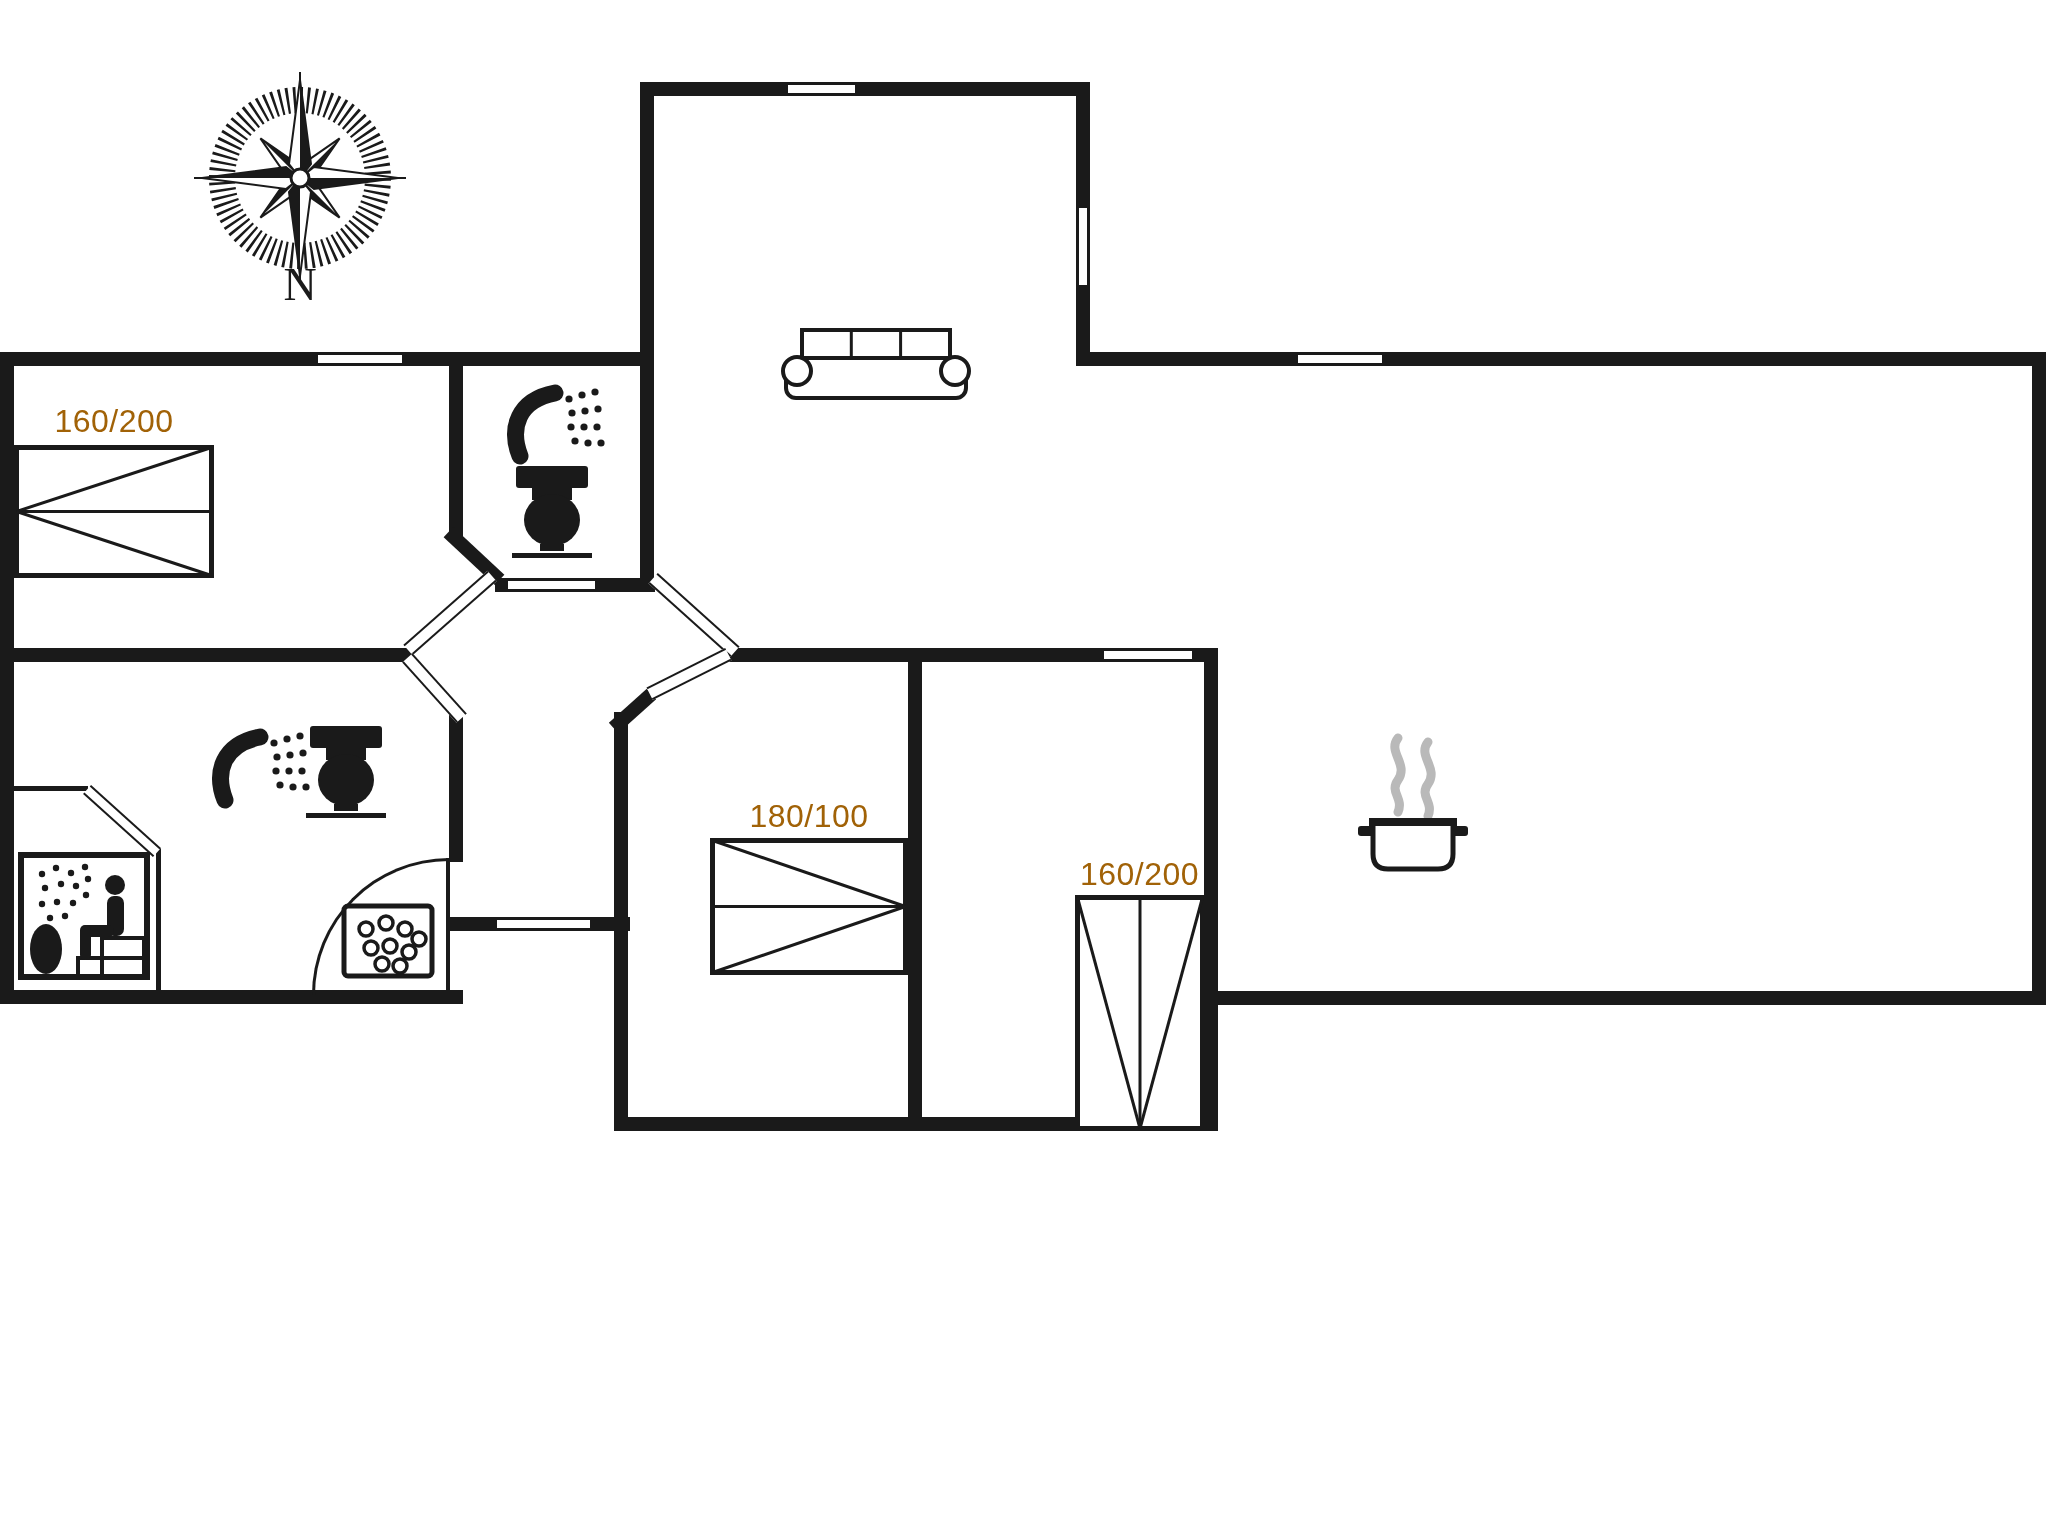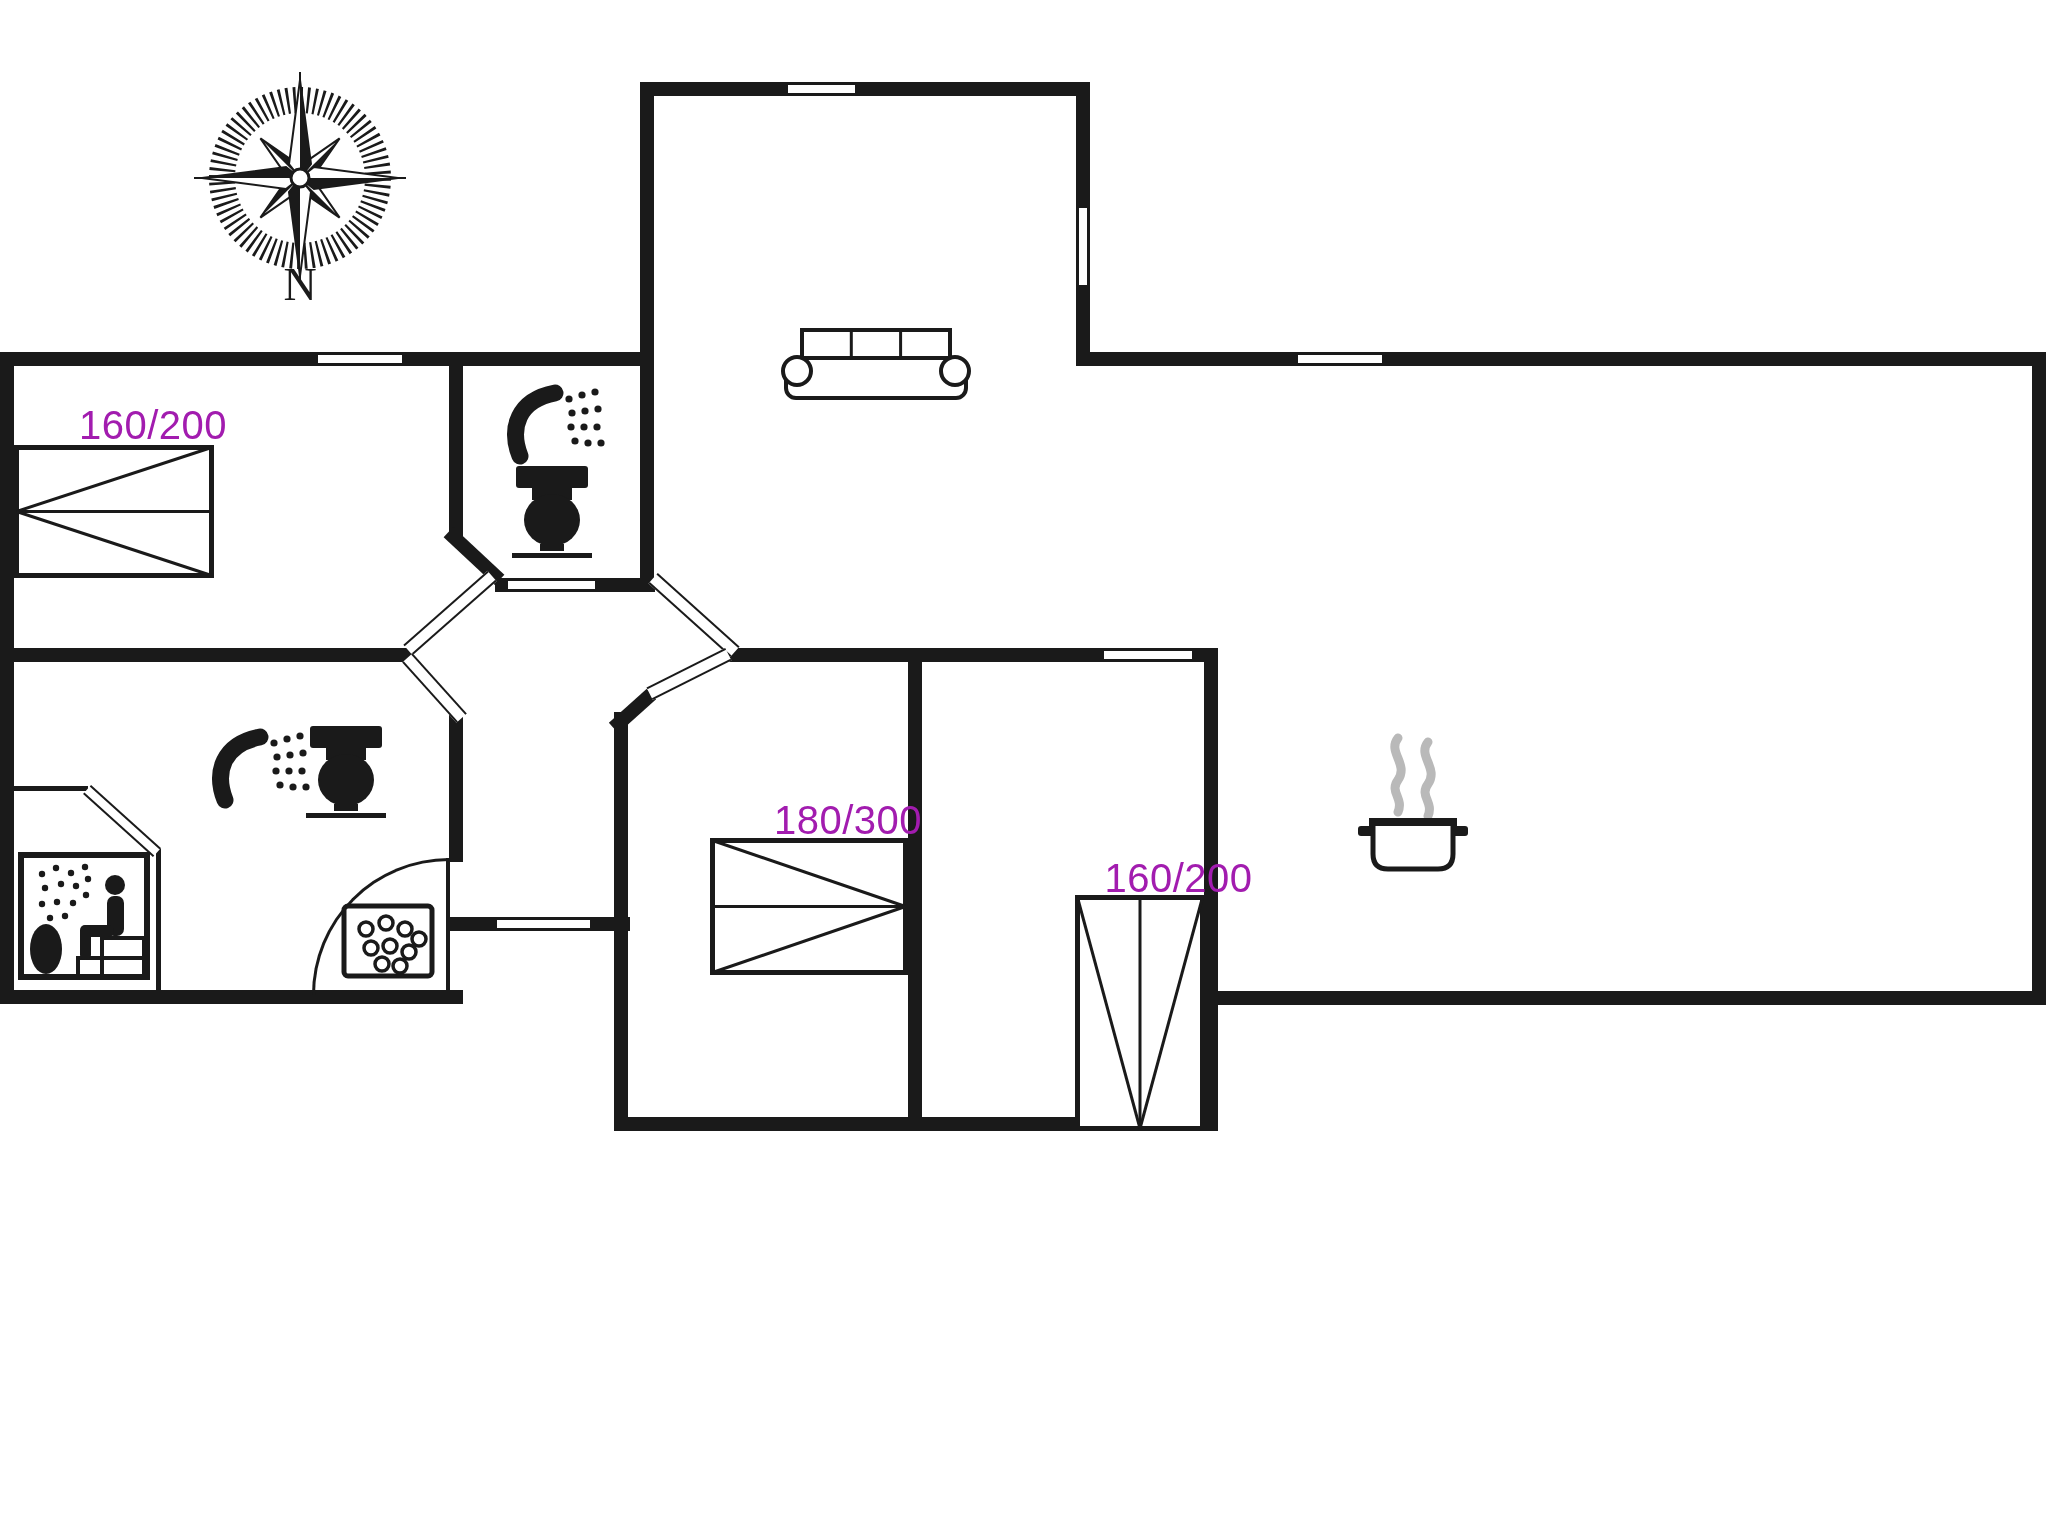--- a/index.html
+++ b/index.html
@@ -11,21 +11,21 @@
   .winH{position:absolute;height:14px;background:#fff;border-top:3px solid #1a1a1a;
         border-bottom:3px solid #1a1a1a;box-sizing:border-box;}
   .winV{position:absolute;width:14px;background:#fff;border-left:3px solid #1a1a1a;
         border-right:3px solid #1a1a1a;box-sizing:border-box;}
   .doorD{position:absolute;height:14px;background:#fff;border-top:2.5px solid #1a1a1a;
         border-bottom:2.5px solid #1a1a1a;box-sizing:border-box;transform-origin:center center;}
   .stub{position:absolute;height:14px;background:#1a1a1a;transform-origin:center center;}
   .arc{position:absolute;left:312px;top:858px;width:137px;height:137px;box-sizing:border-box;
        border-top:3px solid #1a1a1a;border-left:3px solid #1a1a1a;border-top-left-radius:137px 137px;}
   .leaf{position:absolute;left:446px;top:858px;width:4px;height:140px;background:#1a1a1a;}
-  .dim{position:absolute;font-size:40px;letter-spacing:0.5px;text-align:center;color:#a21caf;padding-left:39px;}
+  .dim{position:absolute;font-size:32px;letter-spacing:0.5px;text-align:center;color:#a16207;}
   .north{position:absolute;left:250px;top:258px;width:100px;text-align:center;
          font-family:"Liberation Serif",serif;font-size:46px;color:#1a1a1a;}
   svg{position:absolute;}
 </style>
 </head>
 <body>
 
 <div class="plan">
 
   <div class="wall" style="left:0;top:352px;width:654px;height:14px"></div>
@@ -99,21 +99,21 @@
   <div class="north">N</div>
 
   <div class="dim" style="left:14px;top:403px;width:200px">160/200</div>
   <svg style="left:14px;top:445px" width="200" height="133" viewBox="0 0 200 133">
     <rect x="2.5" y="2.5" width="195" height="128" fill="#fff" stroke="#1a1a1a" stroke-width="5"></rect>
     <line x1="2.5" y1="66.5" x2="197.5" y2="66.5" stroke="#1a1a1a" stroke-width="3"></line>
     <line x1="197.5" y1="2.5" x2="2.5" y2="66.5" stroke="#1a1a1a" stroke-width="3"></line>
     <line x1="197.5" y1="130.5" x2="2.5" y2="66.5" stroke="#1a1a1a" stroke-width="3"></line>
   </svg>
 
-  <div class="dim" style="left:710px;top:798px;width:198px">180/300</div>
+  <div class="dim" style="left:710px;top:798px;width:198px">180/100</div>
   <svg style="left:710px;top:838px" width="198" height="137" viewBox="0 0 198 137">
     <rect x="2.5" y="2.5" width="193" height="132" fill="#fff" stroke="#1a1a1a" stroke-width="5"></rect>
     <line x1="2.5" y1="68.5" x2="195.5" y2="68.5" stroke="#1a1a1a" stroke-width="3"></line>
     <line x1="2.5" y1="2.5" x2="195.5" y2="68.5" stroke="#1a1a1a" stroke-width="3"></line>
     <line x1="2.5" y1="134.5" x2="195.5" y2="68.5" stroke="#1a1a1a" stroke-width="3"></line>
   </svg>
 
   <div class="dim" style="left:1057px;top:856px;width:165px">160/200</div>
   <svg style="left:1075px;top:895px" width="130" height="236" viewBox="0 0 130 236">
     <rect x="2.5" y="2.5" width="125" height="231" fill="#fff" stroke="#1a1a1a" stroke-width="5"></rect>

